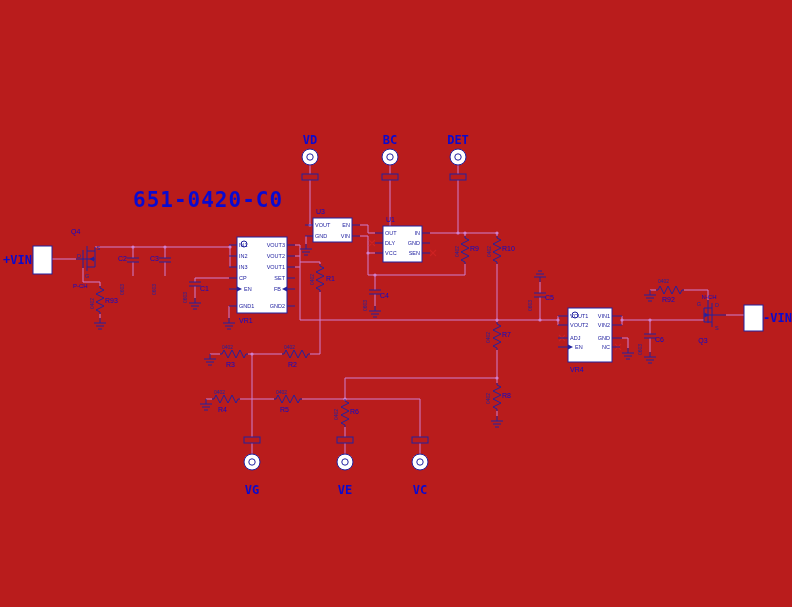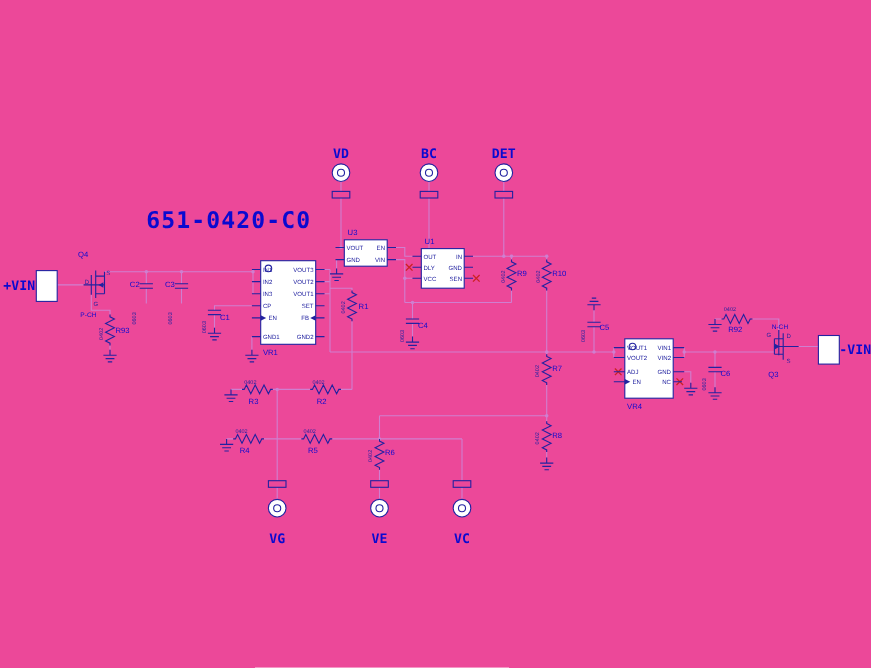--- a/index.html
+++ b/index.html
@@ -1,17 +1,17 @@
 <!DOCTYPE html>
 <html style="--wire: #cf7fd0; --sym: #2222a0; --lbl: #0a0ad0; --ncx: #cc2222;"><head>
 <meta charset="utf-8">
 <style>
   :root{ --wire:#cf7fd0; --sym:#2222a0; --lbl:#0a0ad0; --ncx:#cc2222; }
   html,body{margin:0;padding:0;background:#fff;}
-  .canvas{position:relative;width:792px;height:607px;background:#ec4899;overflow:hidden;}
+  .canvas{position:relative;width:792px;height:607px;background:#b91c1c;overflow:hidden;}
   svg{display:block;}
   .wire{stroke:var(--wire);stroke-width:1;fill:none;}
   .sym{stroke:var(--sym);stroke-width:1;fill:none;}
   .boxfill{fill:#ffffff;stroke:var(--sym);stroke-width:1;}
   .symfill{fill:var(--sym);stroke:none;}
   .dot{fill:var(--wire);stroke:none;}
   .ncx{stroke:var(--ncx);stroke-width:1.2;fill:none;}
   .tpc{stroke:var(--sym);fill:#ffffff;stroke-width:1;}
   text{font-family:"Liberation Sans",sans-serif;fill:var(--lbl);}
   .pin{font-size:5.5px;fill:var(--sym);}

